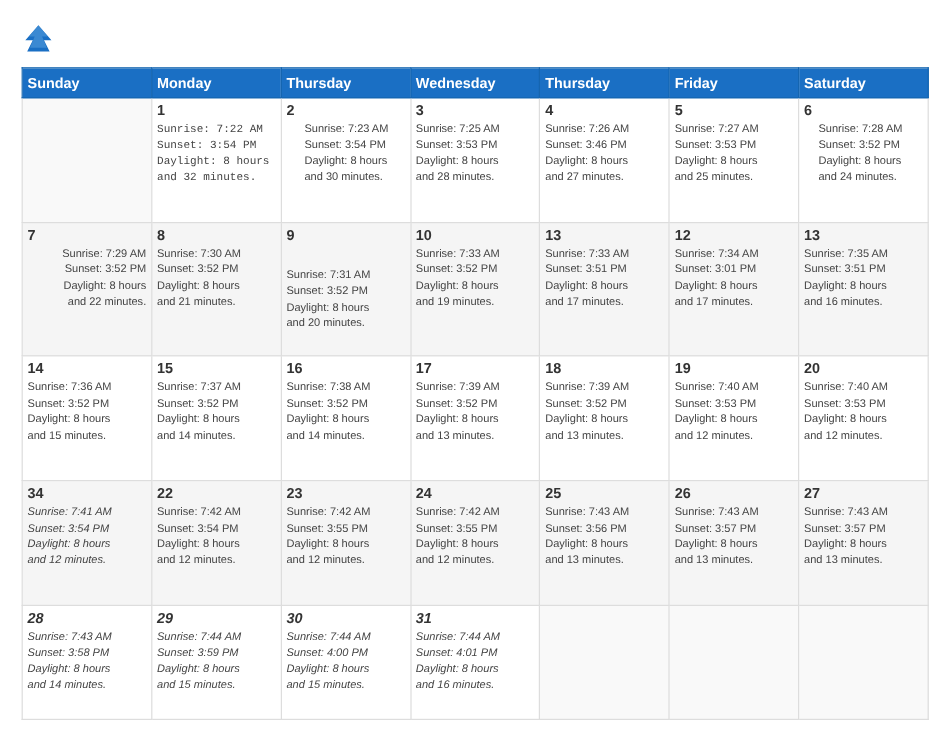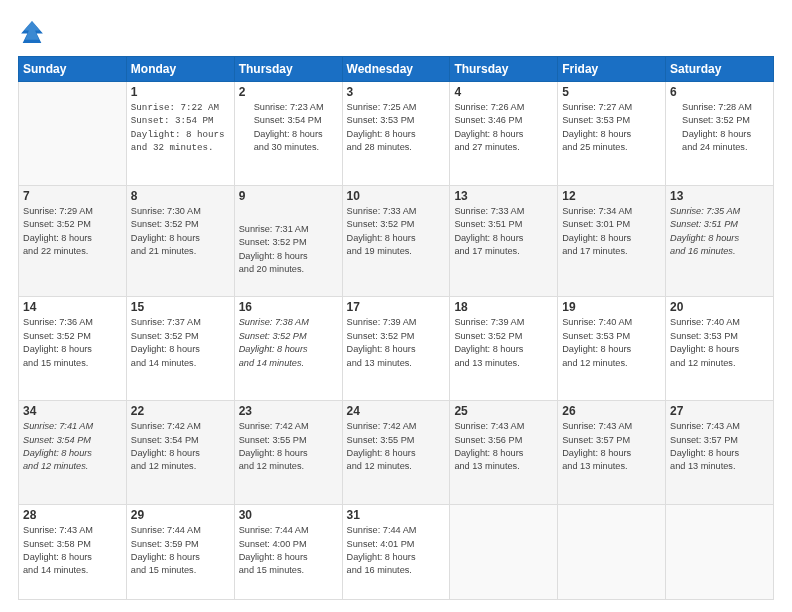--- a/index.html
+++ b/index.html
@@ -77,20 +77,21 @@
       font-size: 9.5px;
       color: #333;
       background: #fff;
       height: 88px;
     }
     .calendar td.empty {
       background: #f9f9f9;
     }
     .calendar td.last-row {
       height: 80px;
+      font-style: italic;
     }
     .day-number {
       font-size: 12px;
       font-weight: bold;
       color: #333;
       margin-bottom: 2px;
       display: block;
     }
     .day-info {
       font-size: 9.2px;
@@ -176,21 +177,21 @@
             <span class="day-number">6</span>
             <div class="day-info" style="white-space: pre-line; margin-left: 12px;">Sunrise: 7:28 AM
 Sunset: 3:52 PM
 Daylight: 8 hours
 and 24 minutes.</div>
           </td>
         </tr>
         <tr class="row-alt">
           <td>
             <span class="day-number">7</span>
-            <div class="day-info" style="white-space: pre-line;">Sunrise: 7:29 AM
+            <div class="day-info" style="white-space: pre-line; text-align: right;">Sunrise: 7:29 AM
 Sunset: 3:52 PM
 Daylight: 8 hours
 and 22 minutes.</div>
           </td>
           <td>
             <span class="day-number">8</span>
             <div class="day-info" style="white-space: pre-line;">Sunrise: 7:30 AM
 Sunset: 3:52 PM
 Daylight: 8 hours
 and 21 minutes.</div>
@@ -218,21 +219,21 @@
           </td>
           <td>
             <span class="day-number">12</span>
             <div class="day-info" style="white-space: pre-line;">Sunrise: 7:34 AM
 Sunset: 3:01 PM
 Daylight: 8 hours
 and 17 minutes.</div>
           </td>
           <td>
             <span class="day-number">13</span>
-            <div class="day-info" style="white-space: pre-line; font-style: italic;">Sunrise: 7:35 AM
+            <div class="day-info" style="white-space: pre-line;">Sunrise: 7:35 AM
 Sunset: 3:51 PM
 Daylight: 8 hours
 and 16 minutes.</div>
           </td>
         </tr>
         <tr>
           <td>
             <span class="day-number">14</span>
             <div class="day-info" style="white-space: pre-line;">Sunrise: 7:36 AM
 Sunset: 3:52 PM
@@ -241,21 +242,21 @@
           </td>
           <td>
             <span class="day-number">15</span>
             <div class="day-info" style="white-space: pre-line;">Sunrise: 7:37 AM
 Sunset: 3:52 PM
 Daylight: 8 hours
 and 14 minutes.</div>
           </td>
           <td>
             <span class="day-number">16</span>
-            <div class="day-info" style="white-space: pre-line; font-style: italic;">Sunrise: 7:38 AM
+            <div class="day-info" style="white-space: pre-line;">Sunrise: 7:38 AM
 Sunset: 3:52 PM
 Daylight: 8 hours
 and 14 minutes.</div>
           </td>
           <td>
             <span class="day-number">17</span>
             <div class="day-info" style="white-space: pre-line;">Sunrise: 7:39 AM
 Sunset: 3:52 PM
 Daylight: 8 hours
 and 13 minutes.</div>

